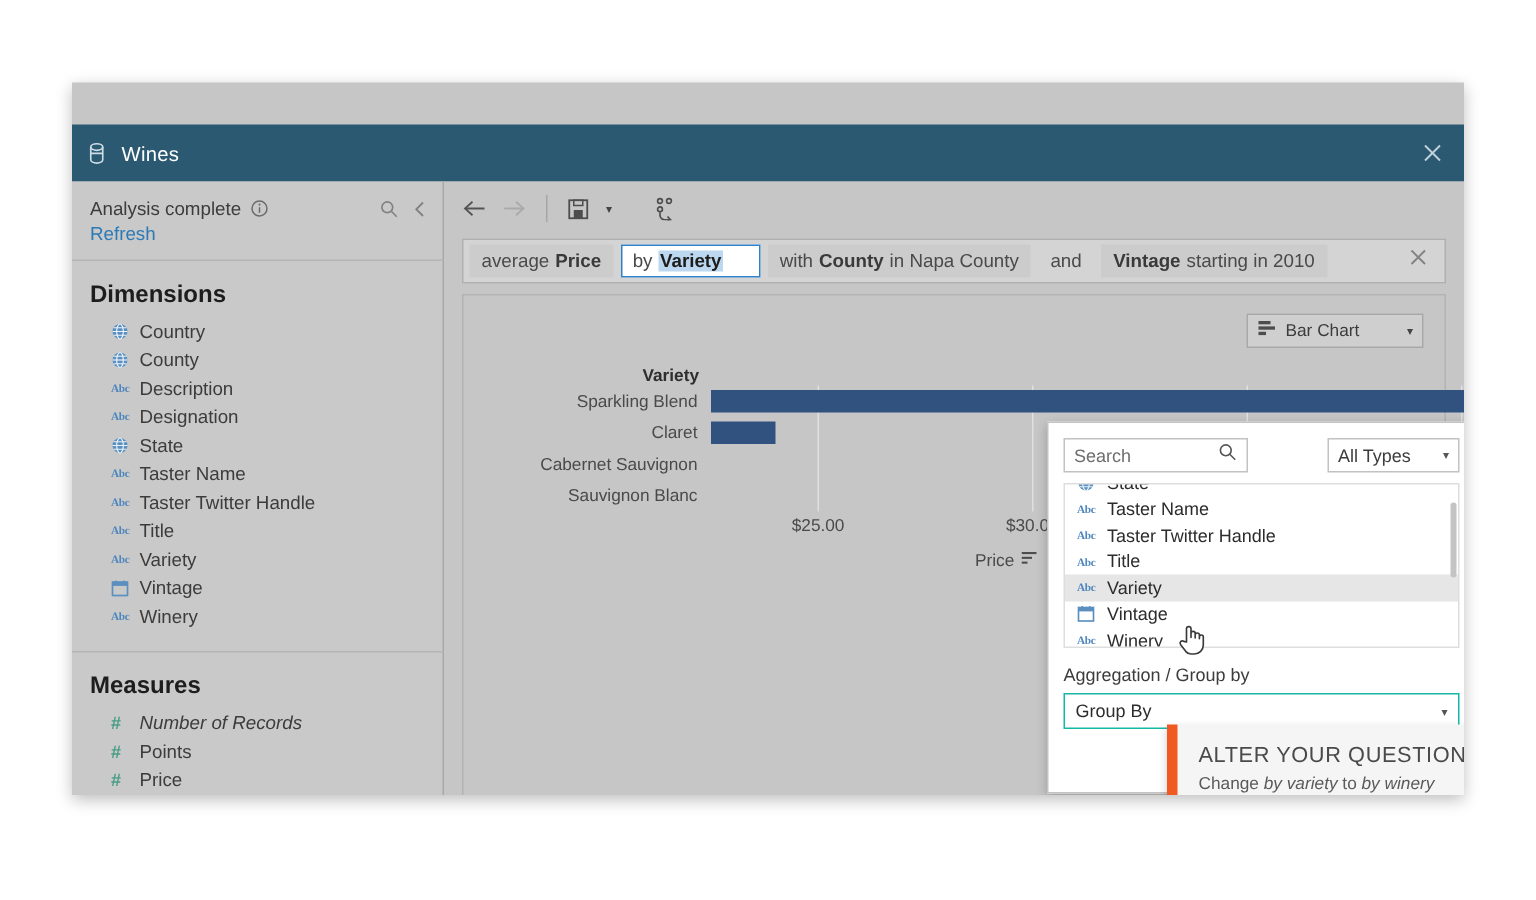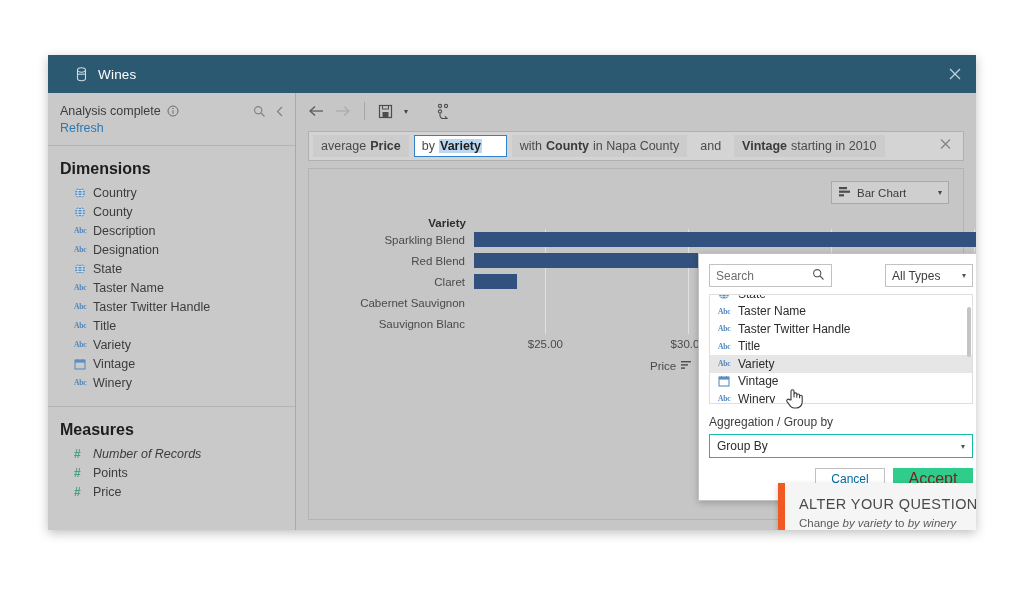--- a/index.html
+++ b/index.html
@@ -20,21 +20,22 @@
     box-shadow: 0 3px 10px rgba(0,0,0,.25);
     overflow: hidden;
   }
 
   
   #title-bar {
     position: relative;
     height: 38px;
     background: #2b5972;
     display: flex; align-items: center;
-    padding: 0 27px;
+    padding: 0 10px;
+    margin-top: 28px;
   }
   #title-bar .db-icon { margin-right: 10px; display:flex; align-items:center;}
   #title-bar .title-text {
     color: #ffffff; font-size: 13.5px; letter-spacing: .2px;
   }
   #close-btn {
     position: absolute; right: 12px; top: 50%;
     transform: translateY(-50%);
     width: 18px; height: 18px;
     cursor: pointer;
@@ -539,26 +540,20 @@
                 <div class="gl" style="left:499.8px"></div>
               </div>
             <div id="chart-rows">
                 <div class="chart-row">
                   <div class="cat-label">Sparkling Blend</div>
                   <div class="plot">
                     <div class="bar" style="width: 556.9px; background: rgb(49, 82, 126);"></div>
                   </div>
                 </div>
                 <div class="chart-row">
-                  <div class="cat-label">Red Blend</div>
-                  <div class="plot">
-                    <div class="bar" style="width: 471.2px; background: rgb(49, 82, 126);"></div>
-                  </div>
-                </div>
-                <div class="chart-row">
                   <div class="cat-label">Claret</div>
                   <div class="plot">
                     <div class="bar" style="width: 42.8px; background: rgb(49, 82, 126);"></div>
                   </div>
                 </div>
                 <div class="chart-row">
                   <div class="cat-label">Cabernet Sauvignon</div>
                   <div class="plot"></div>
                 </div>
                 <div class="chart-row">

